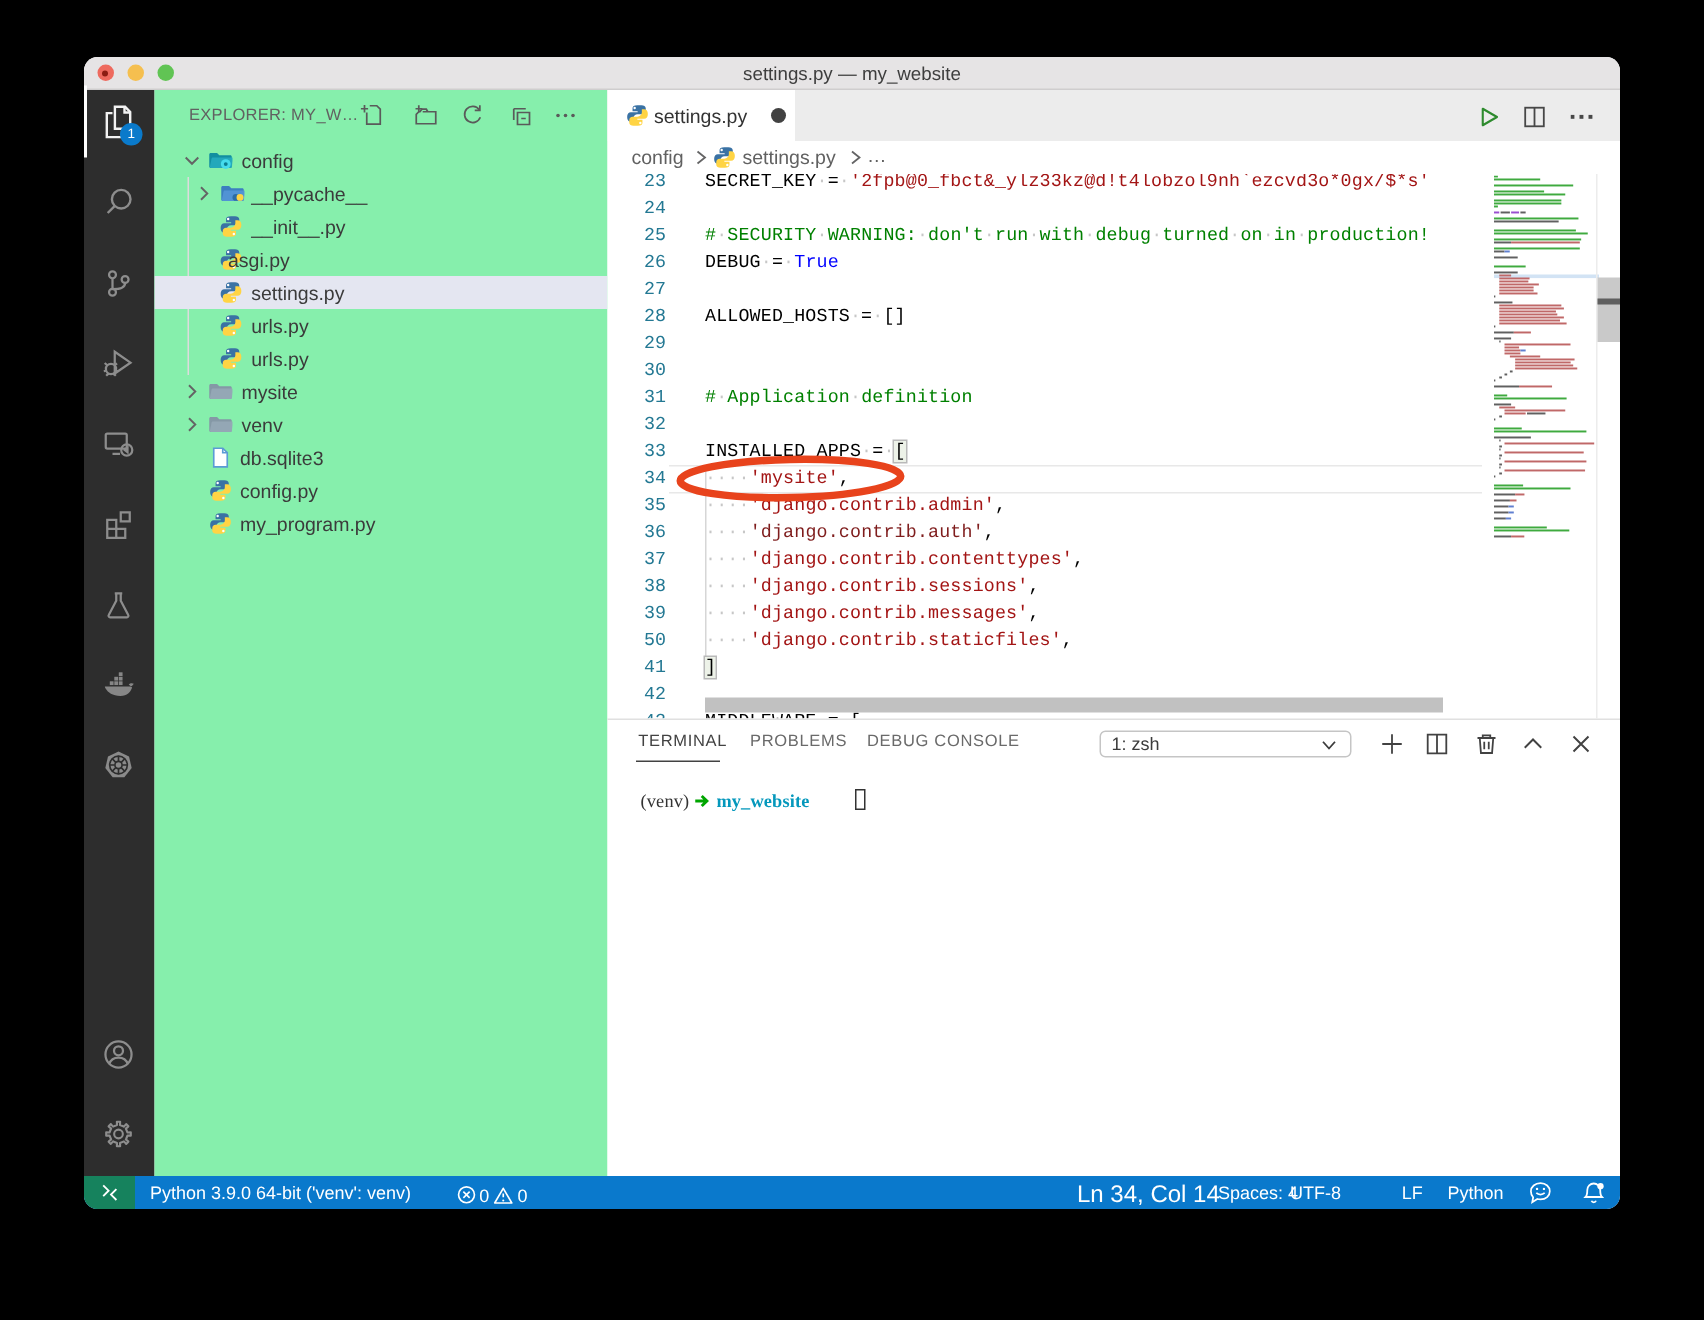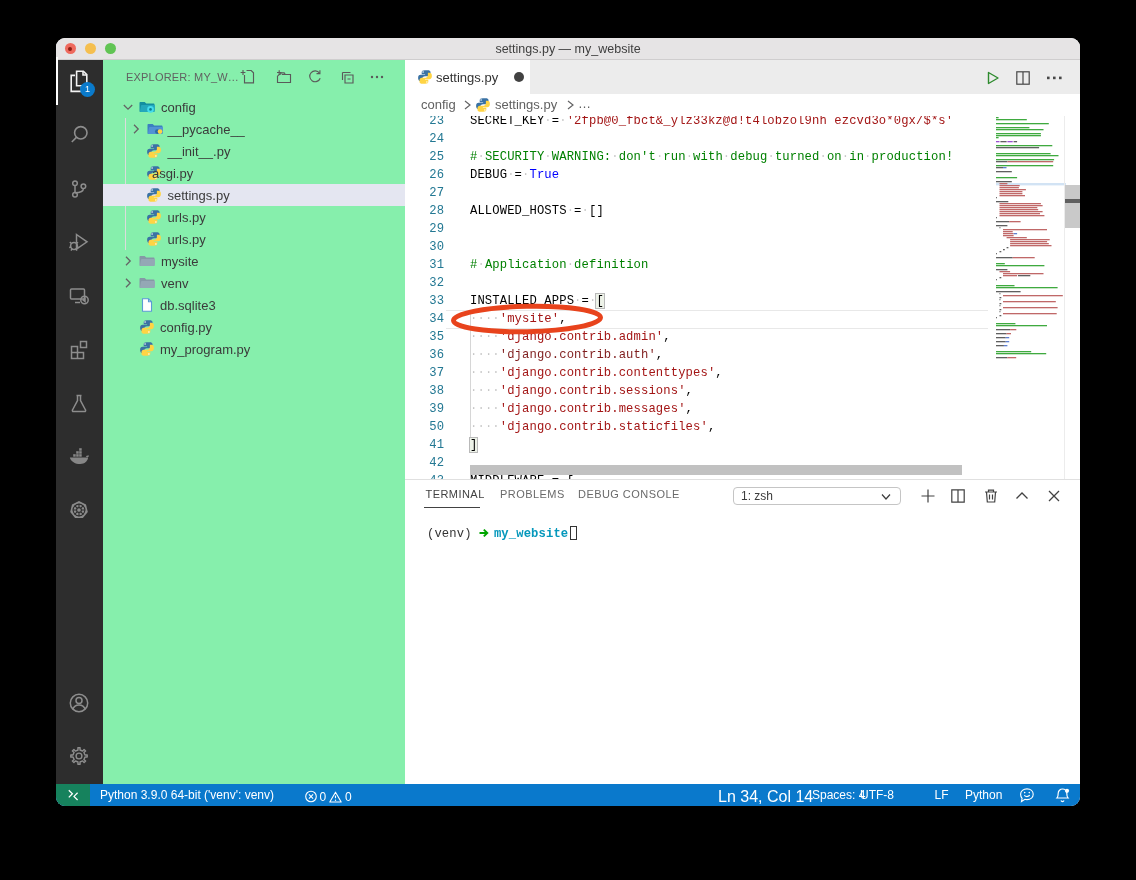--- a/index.html
+++ b/index.html
@@ -1,17 +1,17 @@
 <!DOCTYPE html>
 <html><head><meta charset="utf-8"><style>
 *{margin:0;padding:0;box-sizing:border-box}
 body{width:1136px;height:880px;background:#000;font-family:"Liberation Sans",sans-serif;overflow:hidden}
 .win{position:absolute;left:56px;top:38px;width:1024px;height:768px;border-radius:9px;overflow:hidden;background:#fff}
 .abs{position:absolute}
-.mono{font-family:Liberation Mono, monospace}
+.mono{font-family:Liberation Serif, serif}
 svg{display:block}
 .cl{position:absolute;left:0;height:18px;width:675px;font-family:"Liberation Mono",monospace;font-size:12.2px;letter-spacing:0.12px;line-height:18px;white-space:pre}
 .cl .ln{position:absolute;left:0;width:39px;text-align:right;color:#237893;letter-spacing:0}
 .cl .ct{position:absolute;left:65px;color:#000}
 .wd{color:rgba(0,0,0,0.22)}
 .bm{position:relative;background:#edf2e8;outline:1px solid #b9b9b9}
 </style></head><body>
 <div class="win">
     <div class="abs" style="left:0;top:0;width:1024px;height:22px;background:#e6e4e5;border-bottom:1px solid #cfcdce"></div>
     <div class="abs" style="left:8.5px;top:5px;width:11px;height:11px;border-radius:50%;background:#ee6a5e">

